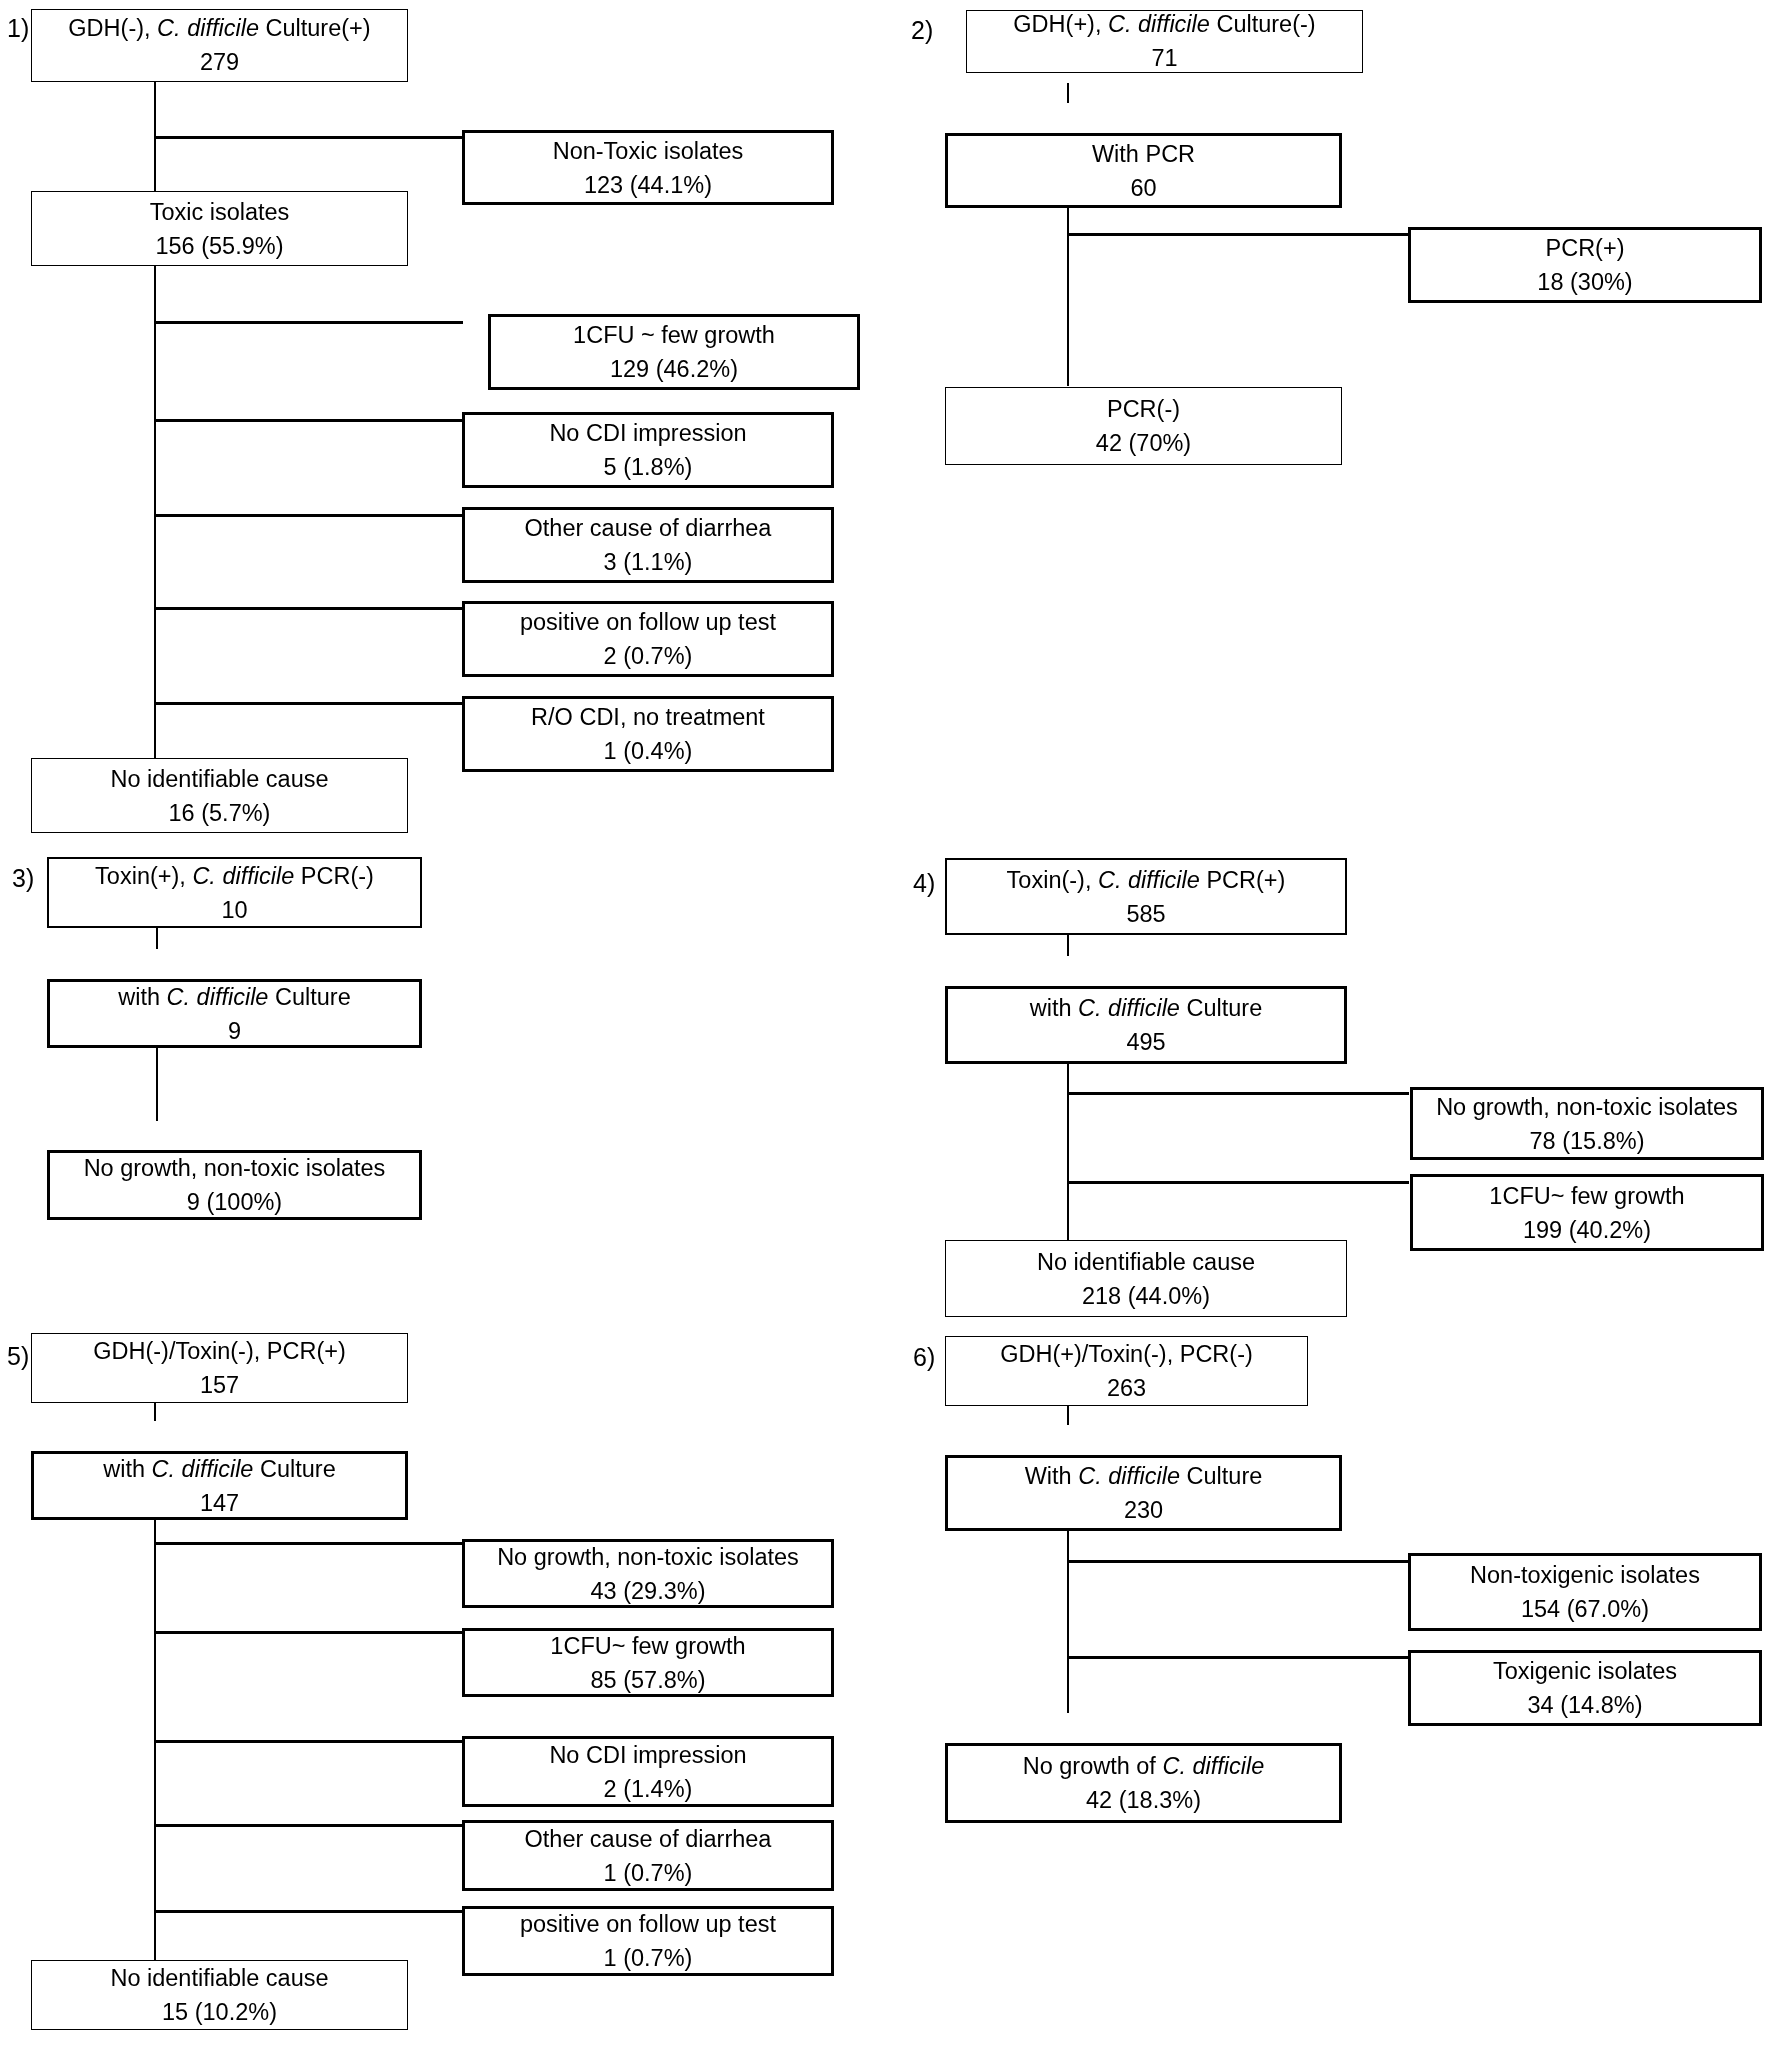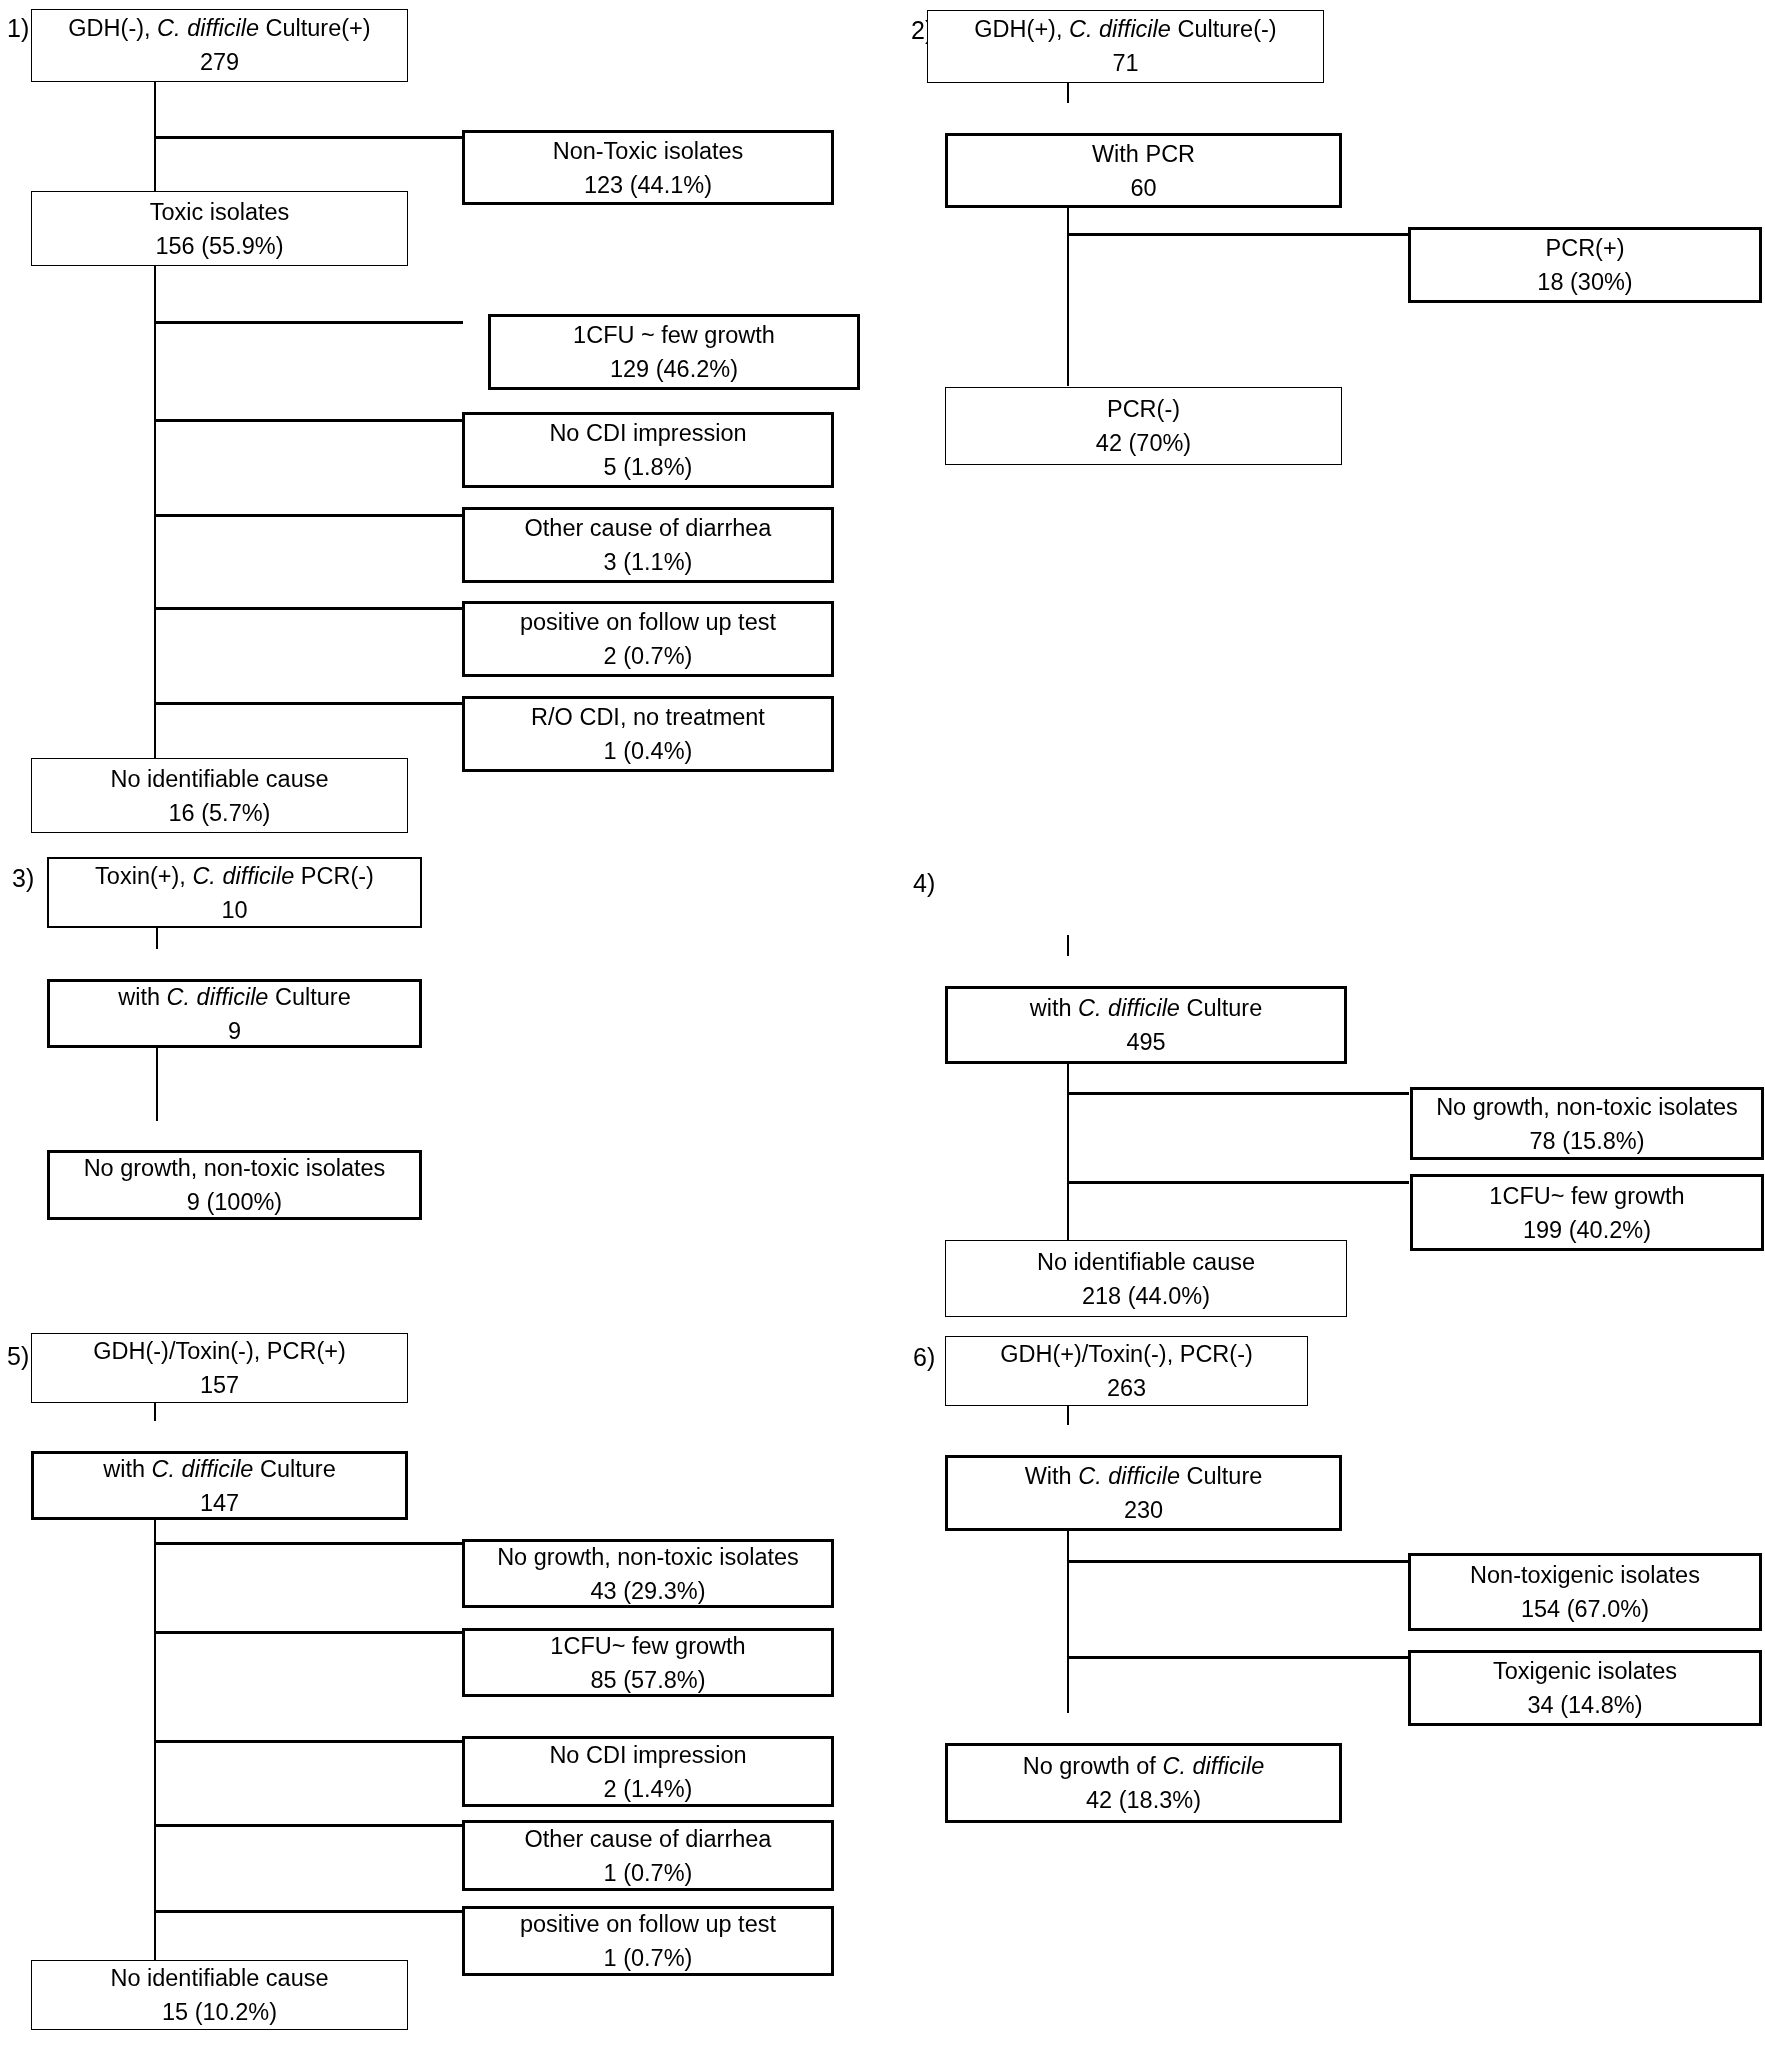--- a/index.html
+++ b/index.html
@@ -96,21 +96,21 @@
   </div>
   <div class="box thick" style="left:462px;top:666px;width:372px;height:76px">
     <div class="l1"><span>R/O CDI, no treatment</span><i></i><span></span></div>
     <div class="l2">1 (0.4%)</div>
   </div>
   <div class="box thin" style="left:31px;top:758px;width:377px;height:75px">
     <div class="l1"><span>No identifiable cause</span><i></i><span></span></div>
     <div class="l2">16 (5.7%)</div>
   </div>
 
-  <div class="box thin" style="left:927px;top:9.6px;width:397px;height:73px">
+  <div class="box thin" style="left:966px;top:9.6px;width:397px;height:63px">
     <div class="l1"><span>GDH(+), </span><i>C. difficile</i><span> Culture(-)</span></div>
     <div class="l2">71</div>
   </div>
   <div class="box thick" style="left:945px;top:103px;width:397px;height:75px">
     <div class="l1"><span>With PCR</span><i></i><span></span></div>
     <div class="l2">60</div>
   </div>
   <div class="box thick" style="left:1408px;top:197px;width:354px;height:76px">
     <div class="l1"><span>PCR(+)</span><i></i><span></span></div>
     <div class="l2">18 (30%)</div>
@@ -126,20 +126,24 @@
   </div>
   <div class="box thick" style="left:47px;top:949px;width:375px;height:69px">
     <div class="l1"><span>with </span><i>C. difficile</i><span> Culture</span></div>
     <div class="l2">9</div>
   </div>
   <div class="box thick" style="left:47px;top:1120px;width:375px;height:70px">
     <div class="l1"><span>No growth, non-toxic isolates</span><i></i><span></span></div>
     <div class="l2">9 (100%)</div>
   </div>
 
+  <div class="box" style="left:945px;top:858px;width:402px;height:77px">
+    <div class="l1"><span>Toxin(-), </span><i>C. difficile</i><span> PCR(+)</span></div>
+    <div class="l2">585</div>
+  </div>
   <div class="box thick" style="left:945px;top:956px;width:402px;height:78px">
     <div class="l1"><span>with </span><i>C. difficile</i><span> Culture</span></div>
     <div class="l2">495</div>
   </div>
   <div class="box thick" style="left:1410px;top:1057px;width:354px;height:73px">
     <div class="l1"><span>No growth, non-toxic isolates</span><i></i><span></span></div>
     <div class="l2">78 (15.8%)</div>
   </div>
   <div class="box thick" style="left:1410px;top:1144px;width:354px;height:77px">
     <div class="l1"><span>1CFU~ few growth</span><i></i><span></span></div>

